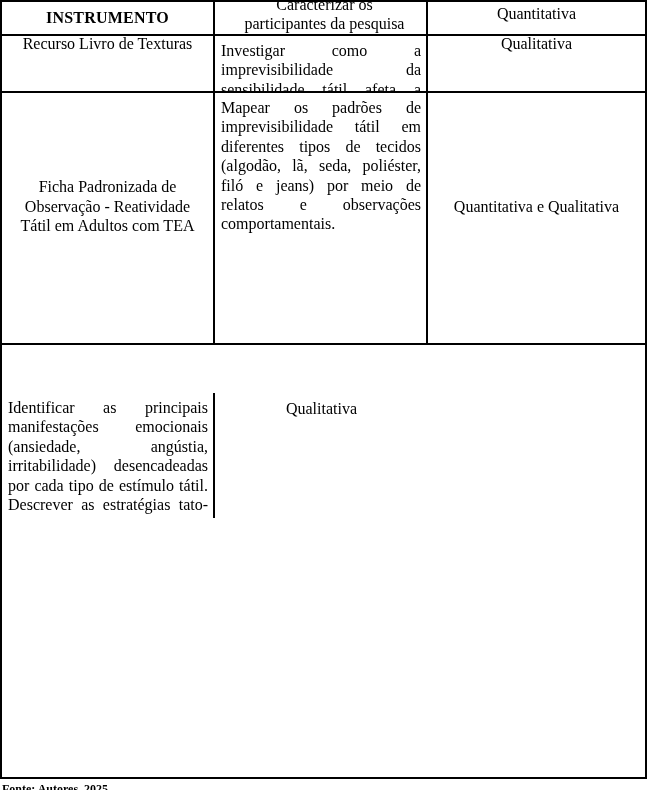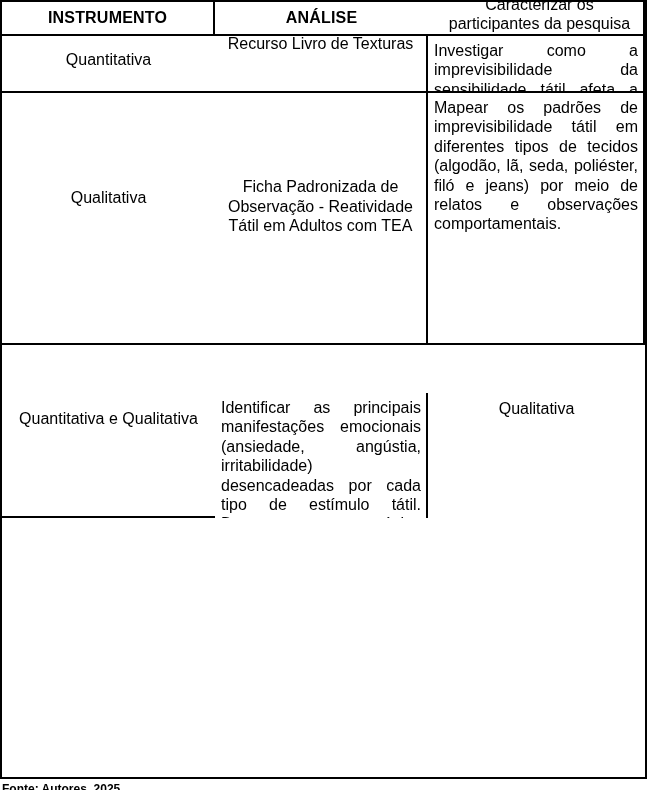--- a/index.html
+++ b/index.html
@@ -4,21 +4,21 @@
 <style>
   html, body {
     margin: 0; padding: 0;
     width: 647px; height: 790px;
     overflow: hidden;
     background: #fff; color: #000;
     font-family: "Liberation Sans", "DejaVu Sans", sans-serif;
     font-size: 16px;
     line-height: 19.4px;
   }
-  .page { position: relative; width: 647px; height: 790px; background: #fff; }
+  .page { position: relative; width: 647px; height: 790px; background: #fff; font-family: Liberation Serif, serif; }
 
   .tbl {
     position: absolute; left: 0; top: 0;
     width: 643px;
     border: 2px solid #000;
     display: grid;
     grid-template-columns: 213px 213px 217px;
     grid-template-rows: 34px 57px 252px 173px 259px;
     background: #fff;
   }
@@ -73,21 +73,20 @@
   }
 </style>
 </head>
 <body>
 
 <div class="page">
 
   <div class="tbl">
 
     <div class="cell hd c1">INSTRUMENTO</div>
-    <div class="cell hd c3">ANÁLISE</div>
 
     <div class="cell obj-center c2 r1">Caracterizar os
 participantes da pesquisa</div>
     <div class="cell side c3 r1">Quantitativa</div>
 
     <div class="cell side c1 r2">Recurso Livro de Texturas</div>
     <div class="cell obj c2 r2">Investigar como a imprevisibilidade da sensibilidade tátil afeta a regulação emocional e a qualidade de vida em adultos com Transtorno do Espectro Autista ( TEA), com ênfase na interação entre diferentes tipos de tecidos e as respostas emocionais
 subsequentes.</div>
     <div class="cell side c3 r2">Qualitativa</div>
 

